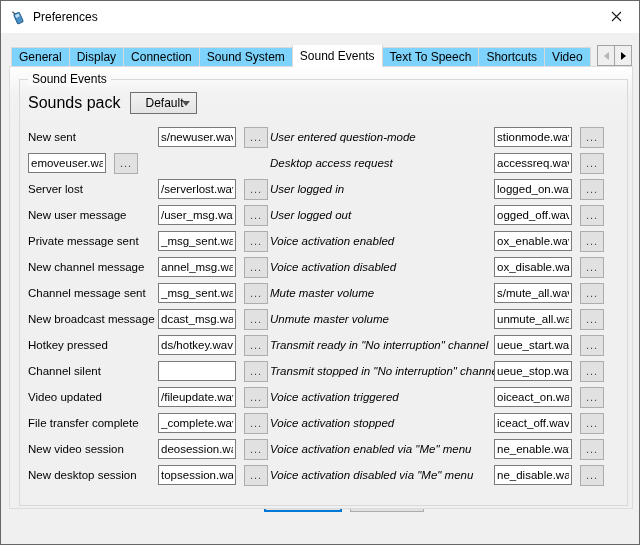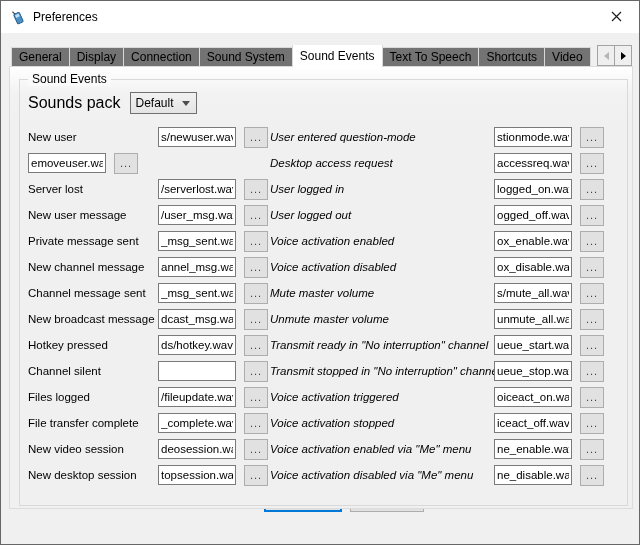--- a/index.html
+++ b/index.html
@@ -5,35 +5,35 @@
   html,body{margin:0;padding:0;background:#c8c8c8;}
   *{box-sizing:border-box;font-family:"Liberation Sans","DejaVu Sans",sans-serif;}
   .window{position:relative;width:640px;height:545px;background:#f0f0f0;border:1px solid #666;overflow:hidden;}
   
   .titlebar{position:absolute;left:0;top:0;width:100%;height:32px;background:#fff;display:flex;align-items:center;}
   .app-icon{width:16px;height:16px;margin-left:9px;display:inline-block;}
   .title{font-size:12px;color:#000;margin-left:7px;}
   .close-btn{position:absolute;right:0;top:0;width:46px;height:31px;display:flex;align-items:center;justify-content:center;cursor:pointer;}
   
   .tabstrip{position:absolute;left:10px;top:44px;width:622px;height:22px;display:flex;align-items:flex-end;overflow:hidden;white-space:nowrap;}
-  .tab{display:inline-block;height:20px;line-height:19px;padding:0 7px;font-size:12px;color:#000;background:#737373;border:1px solid #d9d9d9;border-left:none;position:relative;}
+  .tab{display:inline-block;height:20px;line-height:19px;padding:0 7px;font-size:12px;color:#000;background:#7dd3fc;border:1px solid #d9d9d9;border-left:none;position:relative;}
   .tab:first-child{border-left:1px solid #d9d9d9;}
   .tab.active{background:#fff;height:23px;line-height:22px;border:1px solid #d9d9d9;border-bottom:none;z-index:3;margin-left:-1px;}
   .tab-scroll{position:absolute;top:44px;left:597px;z-index:5;display:flex;}
   .scroll-btn{width:18px;height:21px;background:#efefef;border:1px solid #a3a3a3;display:flex;align-items:center;justify-content:center;margin-left:-1px;}
   .tri-left{width:0;height:0;border-top:4px solid transparent;border-bottom:4px solid transparent;border-right:5px solid #b5b5b5;}
   .tri-right{width:0;height:0;border-top:4px solid transparent;border-bottom:4px solid transparent;border-left:5px solid #000;}
   
   .pane{position:absolute;left:8px;top:65px;width:624px;height:443px;background:linear-gradient(#ffffff,#f2f2f2 26px,#f0f0f0 60px);border:1px solid #dcdcdc;z-index:1;}
   
   .groupbox{position:absolute;left:18px;top:78px;width:609px;height:427px;border:1px solid #d9d9d9;z-index:2;}
   .group-title{position:absolute;left:8px;top:-8px;background:#fafafa;padding:0 4px;font-size:12px;color:#000;}
   .sounds-pack-row{position:absolute;left:8px;top:12px;display:flex;align-items:center;}
   .sounds-pack-row .sp-label{font-size:16px;margin-right:9px;}
-  .combo{width:67px;height:22px;background:linear-gradient(#f2f2f2,#e4e4e4);border:1px solid #707070;display:flex;align-items:center;padding-left:5px;position:relative;font-size:12px;cursor:default;}
+  .combo{width:67px;height:22px;background:linear-gradient(#f2f2f2,#e4e4e4);border:1px solid #707070;display:flex;align-items:center;padding-left:15px;position:relative;font-size:12px;cursor:default;}
   .combo-arrow{position:absolute;right:6px;top:8px;width:0;height:0;border-left:4px solid transparent;border-right:4px solid transparent;border-top:5px solid #4d4d4d;}
   
   .col{position:absolute;top:44px;}
   .col.left-col{left:8px;width:258px;}
   .col.right-col{left:250px;width:356px;}
   .row{display:flex;align-items:center;height:26px;}
   .evt-label{font-size:11.5px;color:#000;flex:none;white-space:nowrap;overflow:hidden;}
   .left-col .evt-label{width:130px;}
   .right-col .evt-label{width:224px;font-style:italic;}
   .evt-field{flex:none;width:78px;height:20px;border:1px solid #7a7a7a;background:#fff;font-size:11.5px;padding:0 2px;color:#000;}
@@ -95,21 +95,21 @@
     <div class="sounds-pack-row">
       <span class="sp-label">Sounds pack</span>
       <div class="combo">
         <span>Default</span>
         <span class="combo-arrow"></span>
       </div>
     </div>
 
     <div class="col left-col" id="col-left">
         <div class="row">
-          <span class="evt-label">New user</span>
+          <span class="evt-label">New sent</span>
           <input type="text" class="evt-field" value="s/newuser.wav" style="">
           <button class="browse-btn">...</button>
         </div>
         <div class="row">
           <input type="text" class="evt-field" value="emoveuser.wav" style="">
           <button class="browse-btn">...</button>
         </div>
         <div class="row">
           <span class="evt-label">Server lost</span>
           <input type="text" class="evt-field" value="/serverlost.wav" style="">
@@ -144,21 +144,21 @@
           <span class="evt-label">Hotkey pressed</span>
           <input type="text" class="evt-field" value="ds/hotkey.wav" style="">
           <button class="browse-btn">...</button>
         </div>
         <div class="row">
           <span class="evt-label">Channel silent</span>
           <input type="text" class="evt-field" value="" style="">
           <button class="browse-btn">...</button>
         </div>
         <div class="row">
-          <span class="evt-label">Files logged</span>
+          <span class="evt-label">Video updated</span>
           <input type="text" class="evt-field" value="/fileupdate.wav" style="">
           <button class="browse-btn">...</button>
         </div>
         <div class="row">
           <span class="evt-label">File transfer complete</span>
           <input type="text" class="evt-field" value="_complete.wav" style="">
           <button class="browse-btn">...</button>
         </div>
         <div class="row">
           <span class="evt-label">New video session</span>

